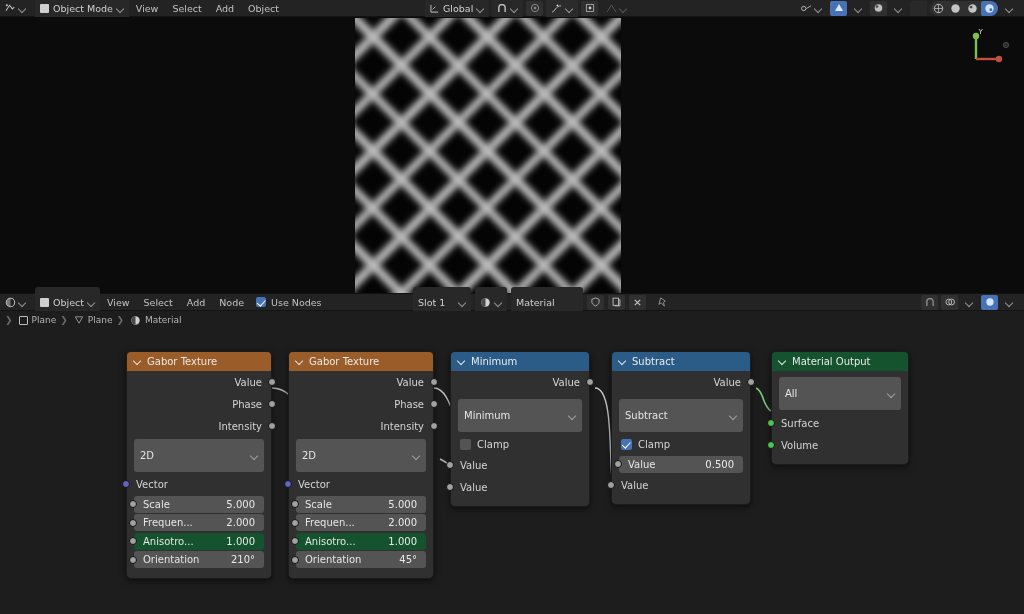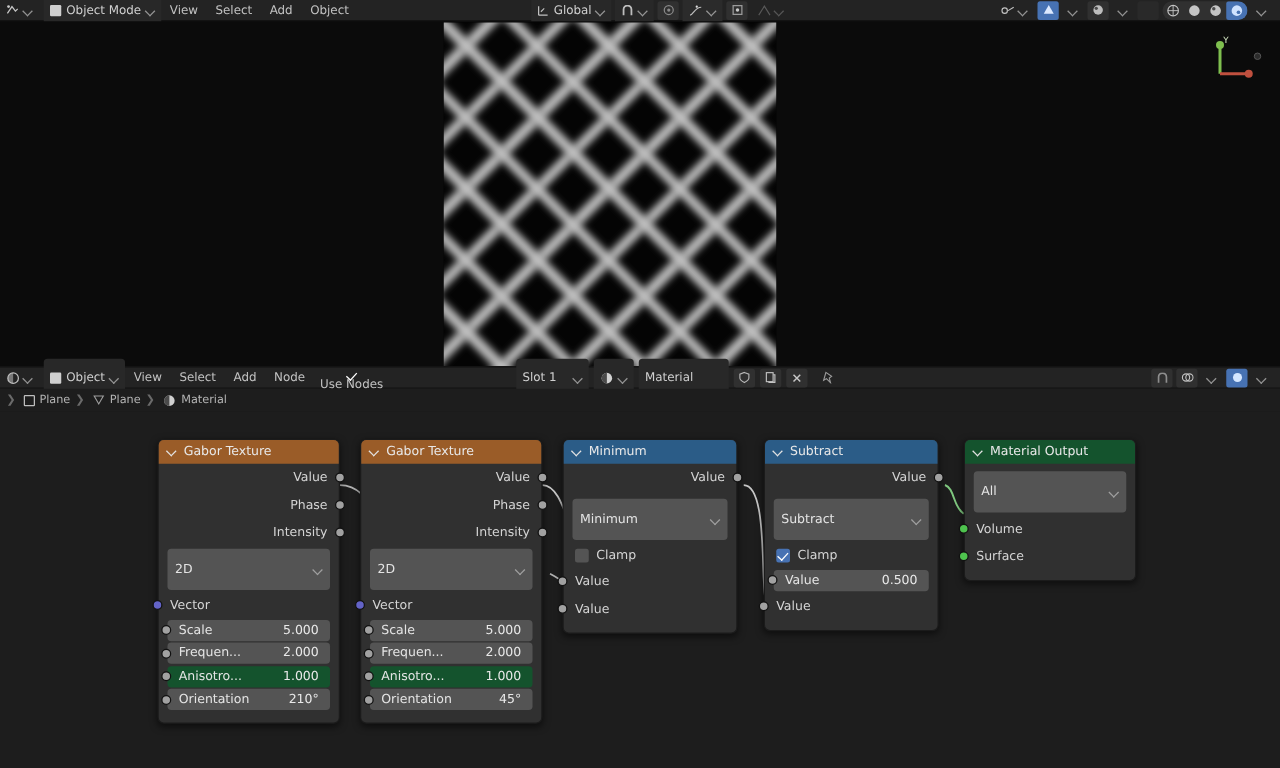--- a/index.html
+++ b/index.html
@@ -328,21 +328,21 @@
     </div>
     <div class="pill" style="margin-left:4px;">
       <span class="sq"></span>
       <span>Object</span>
       <span class="chev"></span>
     </div>
     <div class="hbtn menu">View</div>
     <div class="hbtn menu">Select</div>
     <div class="hbtn menu">Add</div>
     <div class="hbtn menu">Node</div>
-    <div class="hbtn" style="gap:5px;flex-direction:column;">
+    <div class="hbtn" style="gap:5px;">
       <span class="cbox on" style="width:10px;height:10px;"></span>
       <span>Use Nodes</span>
     </div>
 
     <div style="position:absolute;left:413px;display:flex;align-items:center;gap:4px;">
       <div class="pill" style="width:58px;justify-content:space-between;">
         <span>Slot 1</span>
         <span class="chev"></span>
       </div>
       <div class="pill">
@@ -594,22 +594,22 @@
       <div class="node-head" style="background:#14532d;">
         <span class="head-chev"></span>
         <span>Material Output</span>
       </div>
       <div class="dropdown" style="margin-top:6px;">
         <span>All</span>
         <span class="chev"></span>
       </div>
       <div class="row in">
         <span class="sock left s-green"></span>
-        <span>Volume</span>
+        <span>Surface</span>
       </div>
       <div class="row in">
         <span class="sock left s-green"></span>
-        <span>Surface</span>
+        <span>Volume</span>
       </div>
     </div>
 
   </div>
 </div>
 
 </body></html>

